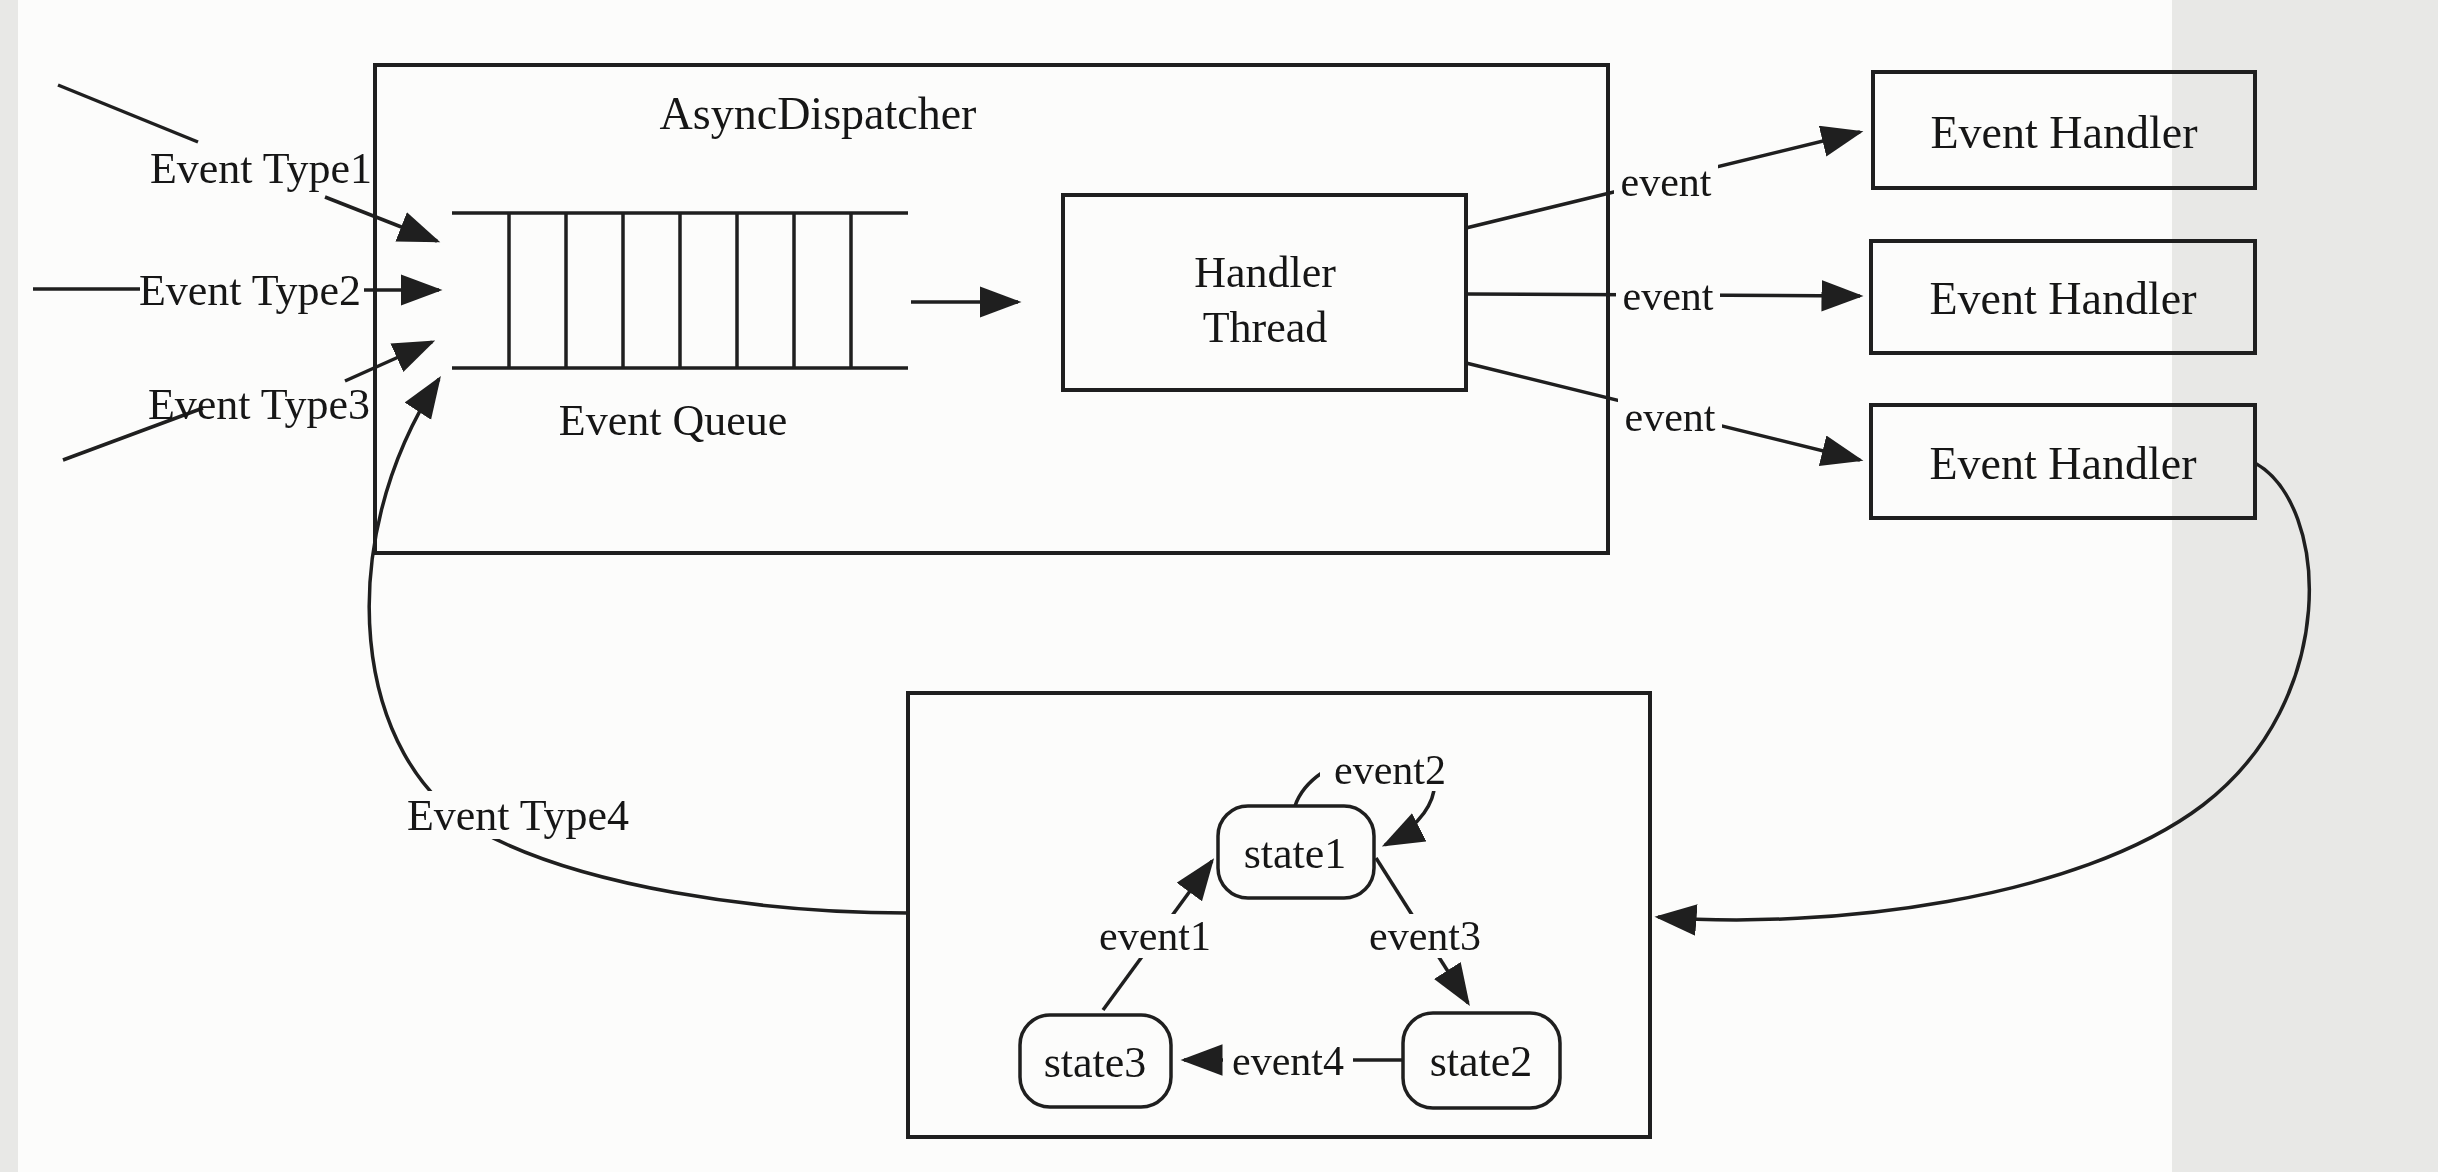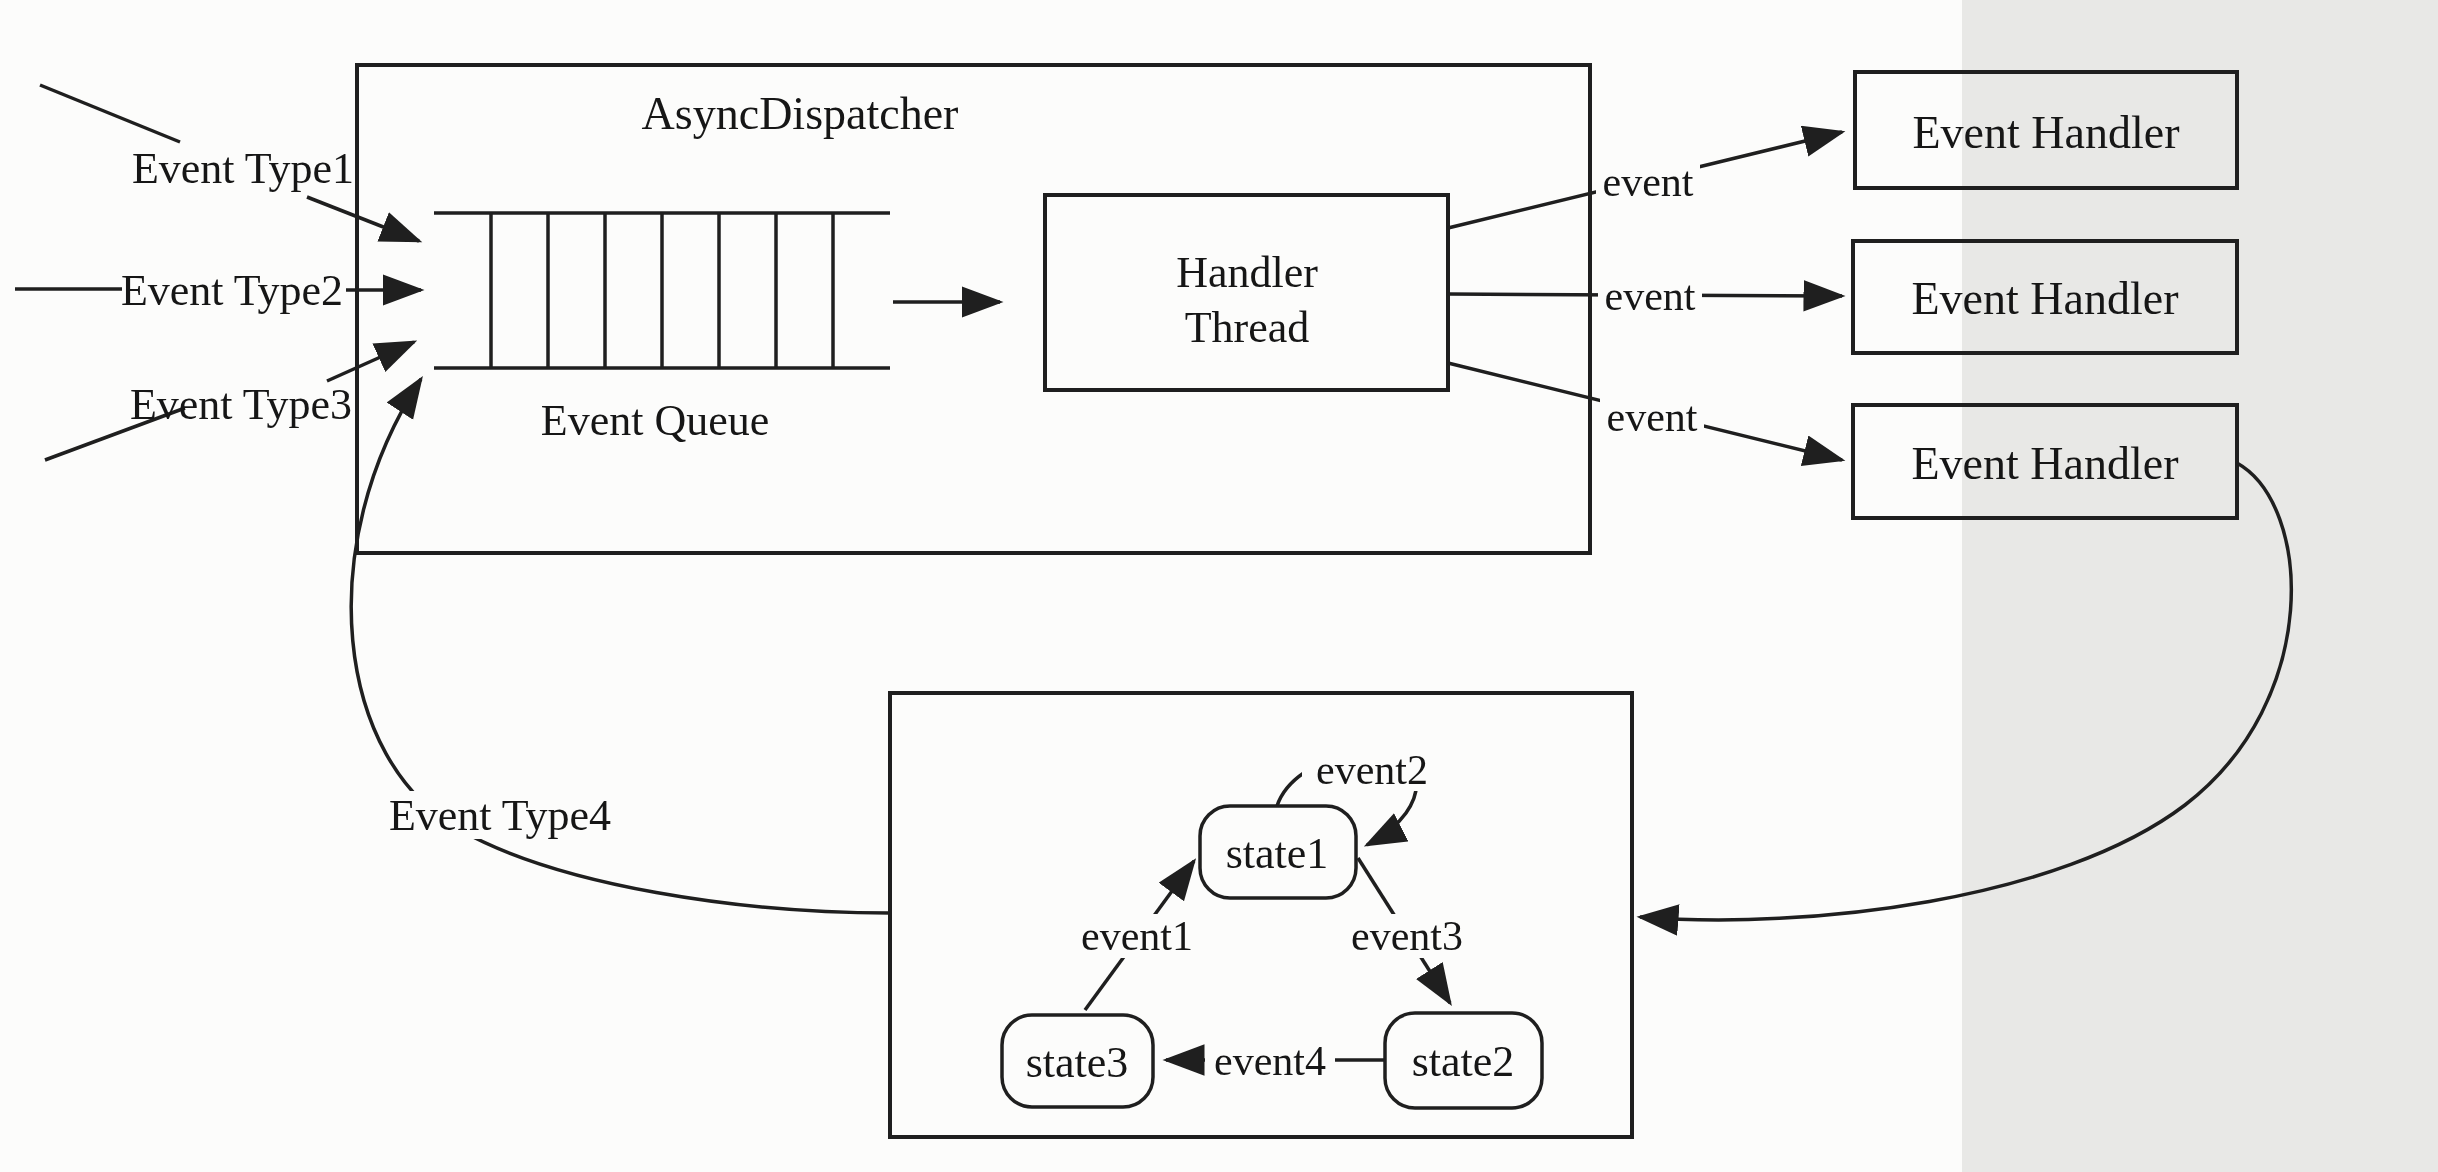--- a/index.html
+++ b/index.html
@@ -1,18 +1,19 @@
 <!DOCTYPE html>
 <html><head>
 <meta charset="utf-8">
 <style>
   html,body{margin:0;padding:0;background:#e8e8e6;}
   .page{
-    width:1962px;height:1172px;background:#fcfcfb;position:relative;
+    width:2154px;height:1172px;background:#fcfcfb;position:relative;
     font-family:"Liberation Serif","DejaVu Serif",serif;
+    margin-left:18px;
   }
   svg{display:block;}
   .ink-line{stroke:#1f1f1f;stroke-width:3.5;fill:none;}
   .ink-box{stroke:#1f1f1f;stroke-width:4;fill:none;}
   .node{stroke:#1f1f1f;stroke-width:3.5;fill:#fcfcfb;}
   .lbl{fill:#161616;text-anchor:middle;dominant-baseline:central;
        font-family:"Liberation Serif","DejaVu Serif",serif;}
   .fs42{font-size:42px;}
   .fs44{font-size:44px;}
   .fs46{font-size:46px;}

